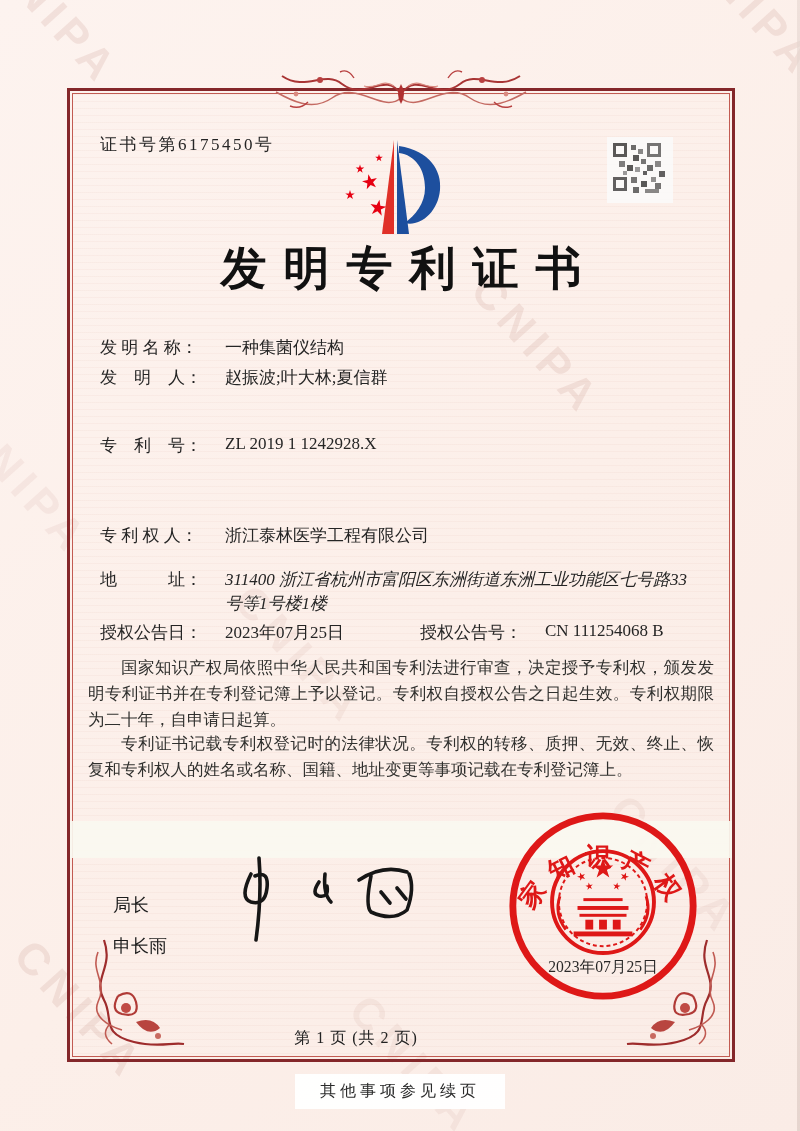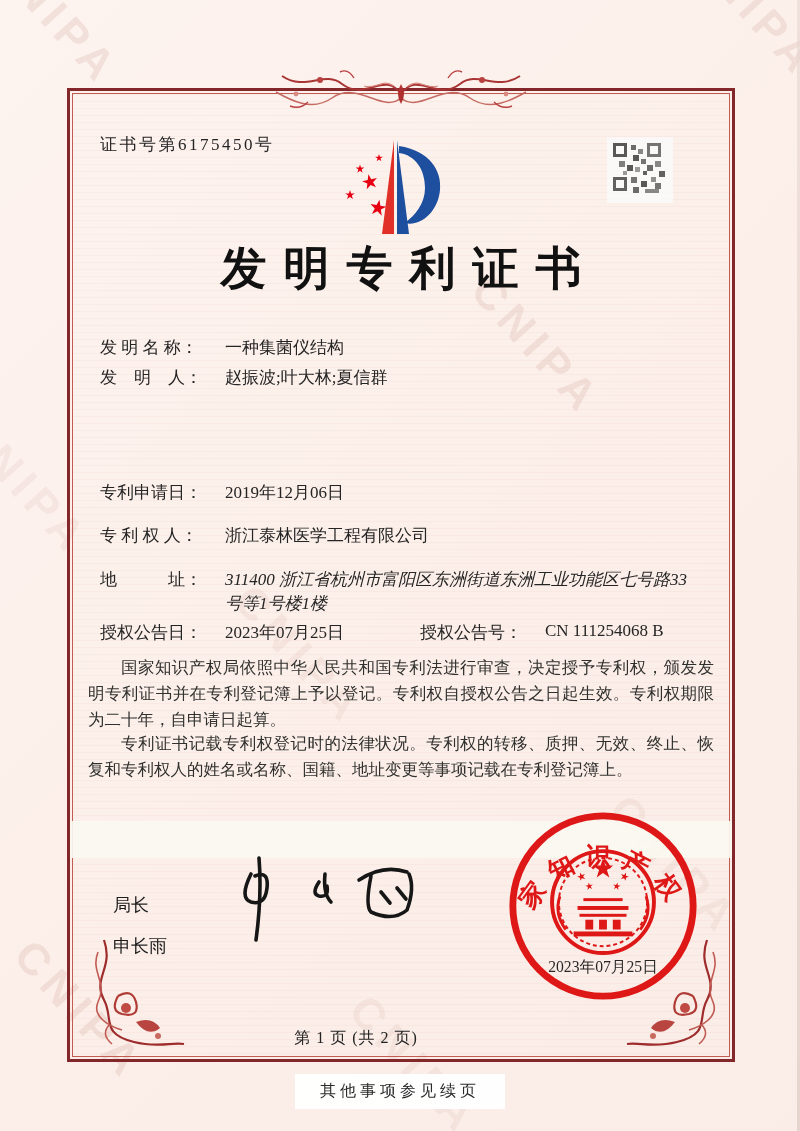--- a/index.html
+++ b/index.html
@@ -178,22 +178,22 @@
     </svg>
 
     <div class="title">发明专利证书</div>
 
     <div class="frow" style="top:336px;">
       <span class="flabel">发 明 名 称：</span><span class="fvalue">一种集菌仪结构</span>
     </div>
     <div class="frow" style="top:366px;text-decoration:underline;">
       <span class="flabel">发　明　人：</span><span class="fvalue">赵振波;叶大林;夏信群</span>
     </div>
-    <div class="frow" style="top:481px;">
-      <span class="flabel">专利申请日：</span><span class="fvalue">2019年12月06日</span>
+    <div class="frow" style="top:434px;">
+      <span class="flabel">专　利　号：</span><span class="fvalue">ZL 2019 1 1242928.X</span>
     </div>
     <div class="frow" style="top:524px;">
       <span class="flabel">专 利 权 人：</span><span class="fvalue">浙江泰林医学工程有限公司</span>
     </div>
     <div class="frow" style="top:568px;">
       <span class="flabel">地　　　址：</span><span class="fvalue wrap">311400 浙江省杭州市富阳区东洲街道东洲工业功能区七号路33号等1号楼1楼</span>
     </div>
     <div class="frow" style="top:621px;">
       <span class="flabel">授权公告日：</span><span class="fvalue">2023年07月25日</span>
     </div>

